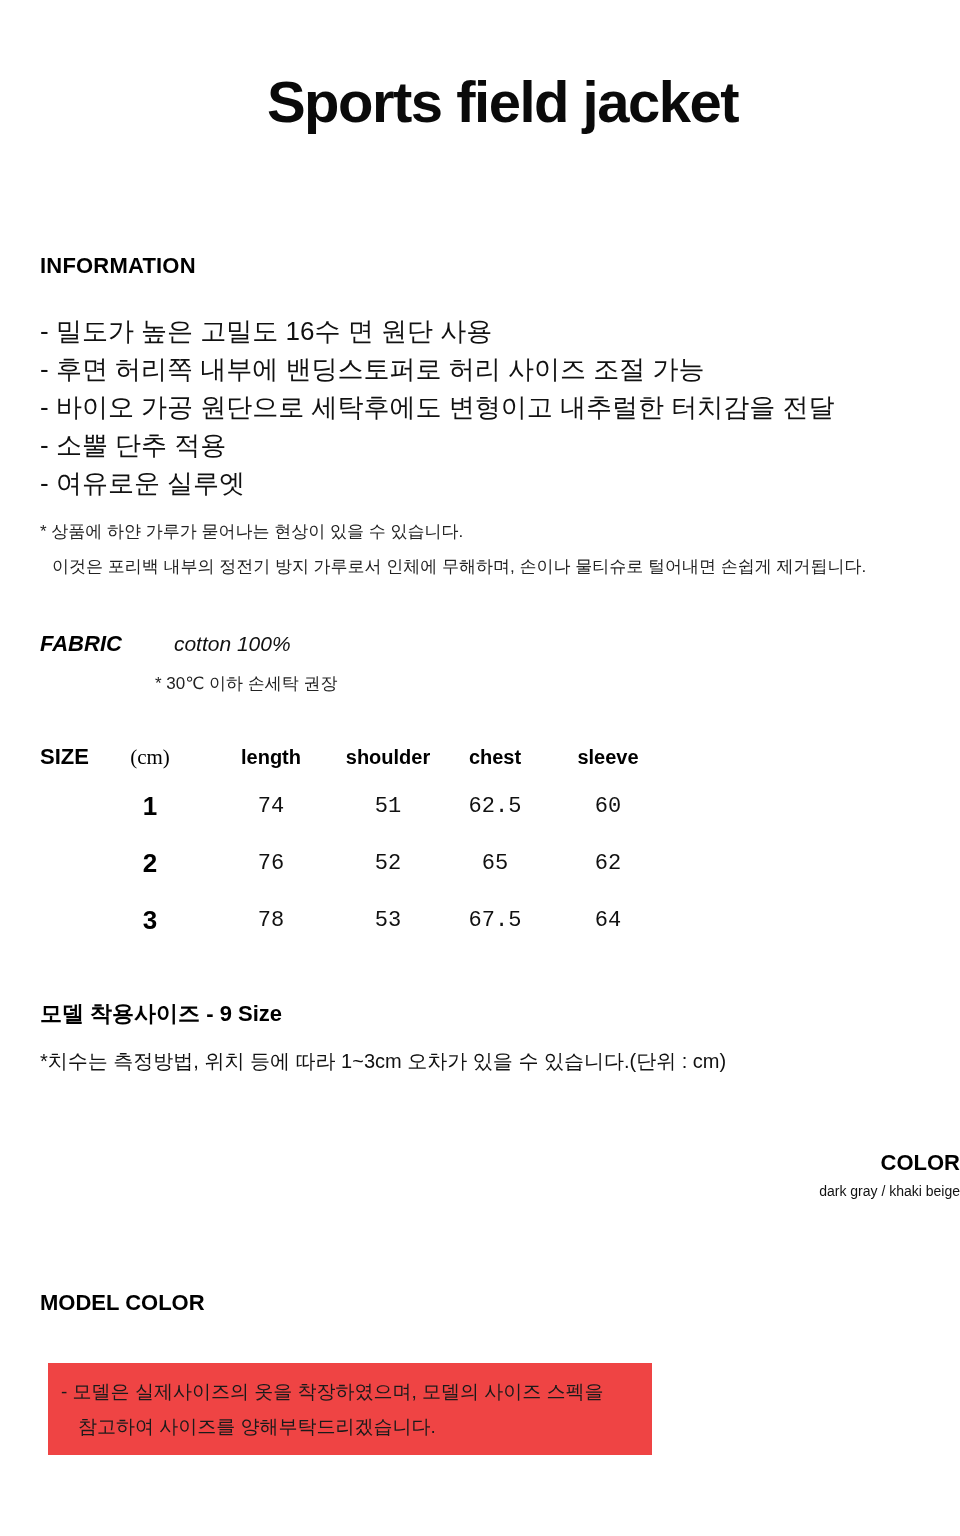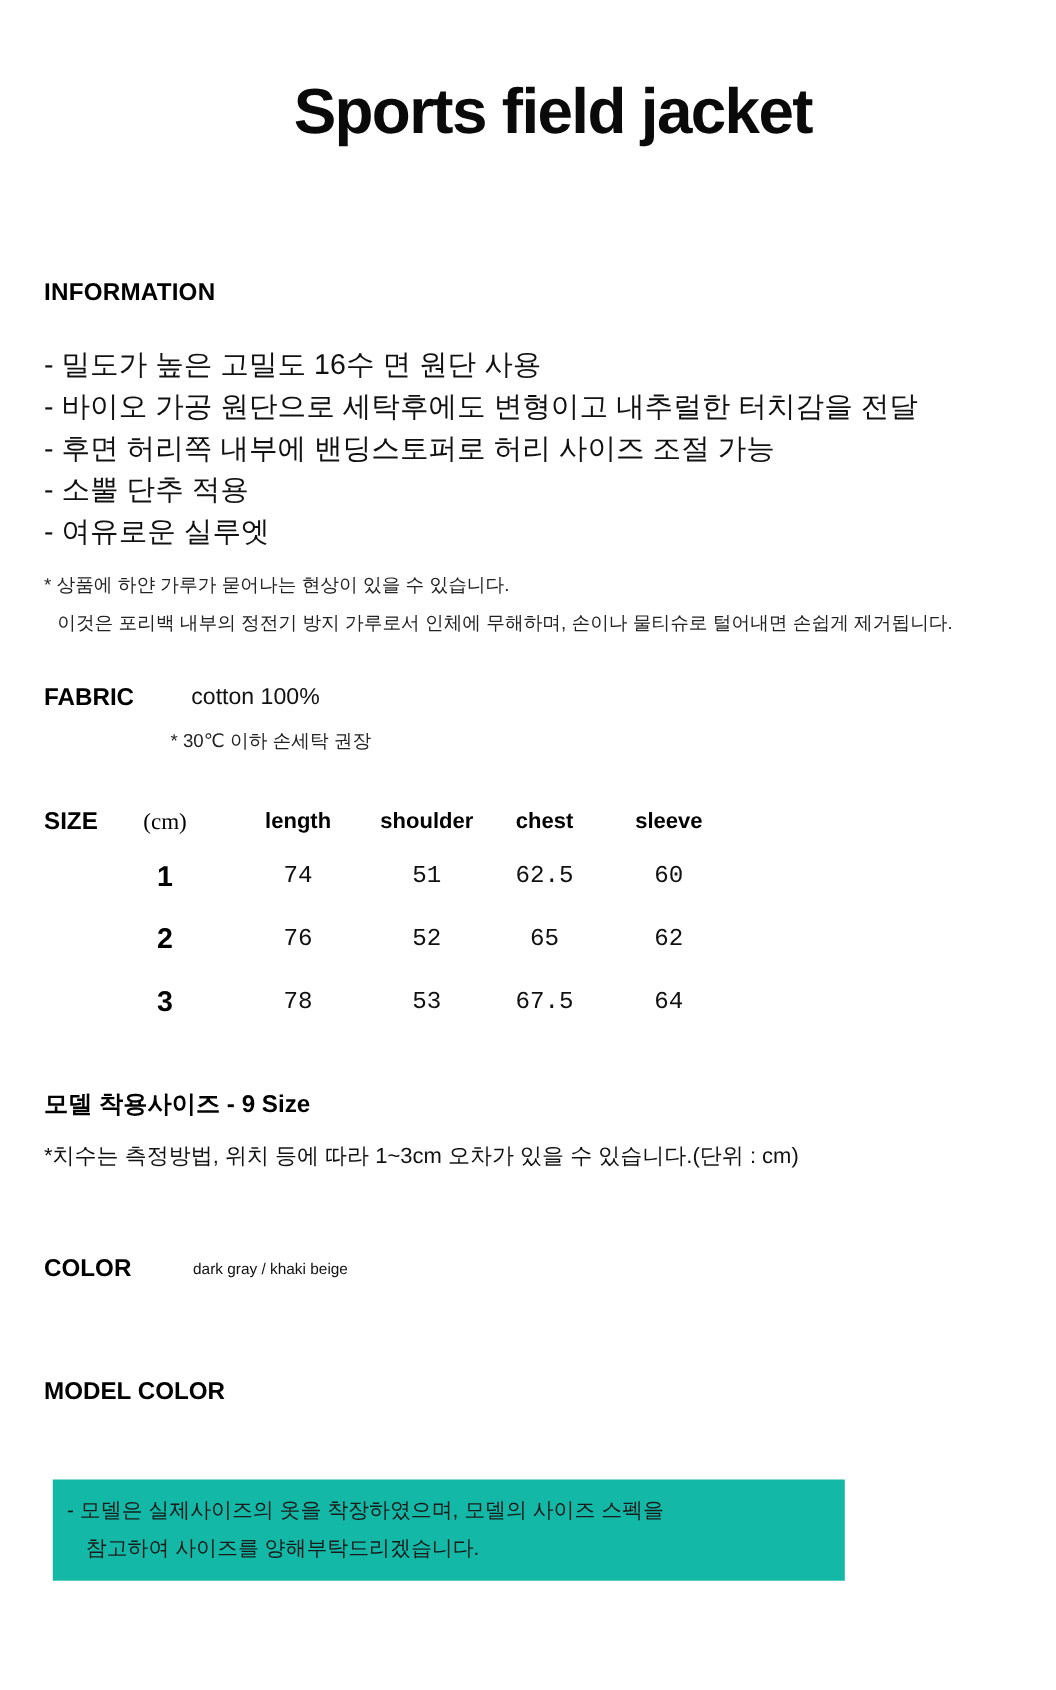--- a/index.html
+++ b/index.html
@@ -47,24 +47,25 @@
   .info-notes {
     margin: 12px 0 0 40px;
     font-size: 17px;
     line-height: 35px;
     color: #222222;
   }
   .info-notes .note-line2 { padding-left: 12px; }
 
   
   .fabric-row {
-    margin: 36px 0 0 40px;
+    margin: 46px 0 0 40px;
     display: flex;
     align-items: flex-end;
     line-height: 28px;
+    font-style: italic;
   }
   .fabric-row .sec-h { font-size: 22px; font-weight: 800; }
   .fabric-row .sec-v { margin-left: 52px; font-size: 21px; color: #111111; }
   .fabric-note {
     margin: 14px 0 0 155px;
     font-size: 17px;
     line-height: 24px;
     color: #222222;
   }
 
@@ -124,64 +125,65 @@
     line-height: 28px;
     color: #111111;
   }
 
   
   .color-row {
     margin: 74px 0 0 40px;
     display: flex;
     align-items: flex-end;
     line-height: 28px;
+    flex-direction: column;
   }
   .color-row .sec-h { font-size: 22px; font-weight: 800; }
   .color-row .sec-v { margin-left: 56px; font-size: 14px; color: #111111; }
 
   
   .h-model {
     margin: 84px 0 0 40px;
     font-size: 22px;
     line-height: 28px;
     font-weight: 800;
   }
   .model-specs {
     margin: 26px 0 0 40px;
     font-size: 22px;
     line-height: 30px;
     color: #111111;
   }
 
   
   .footer-box {
-    margin: 66px 0 0 48px;
-    width: 720px;
+    margin: 46px 0 0 48px;
+    width: 604px;
     min-height: 80px;
-    background: #14b8a6;
+    background: #ef4444;
     padding: 11px 16px 11px 13px;
     font-size: 19px;
     line-height: 35px;
     color: #1a1a1a;
   }
   .footer-box .line2 { padding-left: 17px; }
 </style>
 </head>
 <body>
 
 <div class="page">
 
   <div class="title">Sports field jacket</div>
 
   <div class="h-info">INFORMATION</div>
 
   <ul class="info-list">
     <li>- 밀도가 높은 고밀도 16수 면 원단 사용</li>
+    <li>- 후면 허리쪽 내부에 밴딩스토퍼로 허리 사이즈 조절 가능</li>
     <li>- 바이오 가공 원단으로 세탁후에도 변형이고 내추럴한 터치감을 전달</li>
-    <li>- 후면 허리쪽 내부에 밴딩스토퍼로 허리 사이즈 조절 가능</li>
     <li>- 소뿔 단추 적용</li>
     <li>- 여유로운 실루엣</li>
   </ul>
 
   <div class="info-notes">
     <div class="note-line1">* 상품에 하얀 가루가 묻어나는 현상이 있을 수 있습니다.</div>
     <div class="note-line2">이것은 포리백 내부의 정전기 방지 가루로서 인체에 무해하며, 손이나 물티슈로 털어내면 손쉽게 제거됩니다.</div>
   </div>
 
   <div class="fabric-row">

